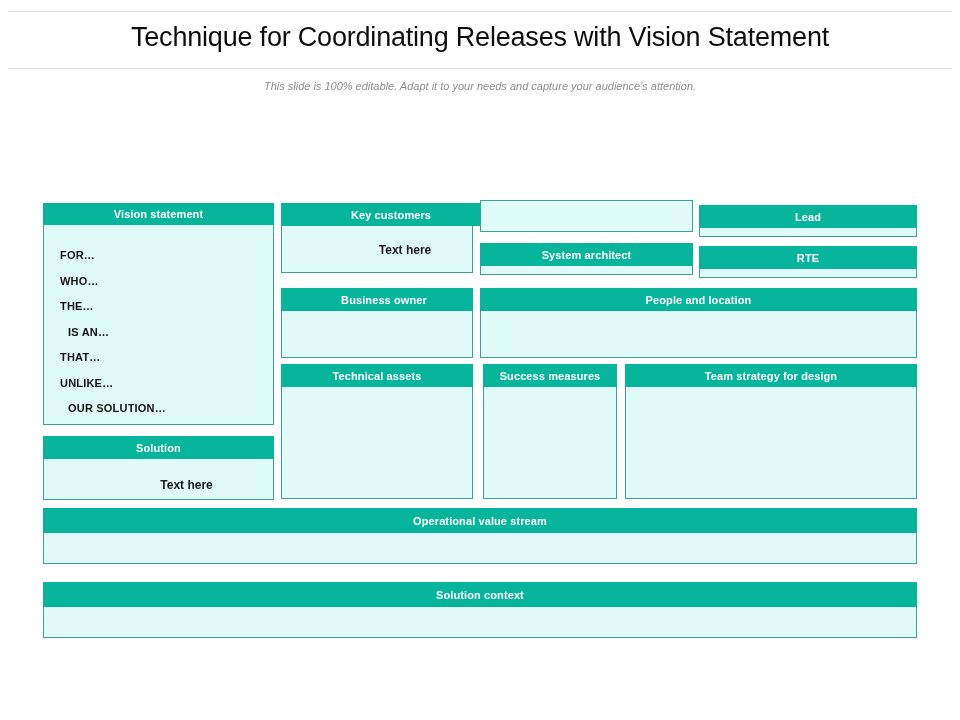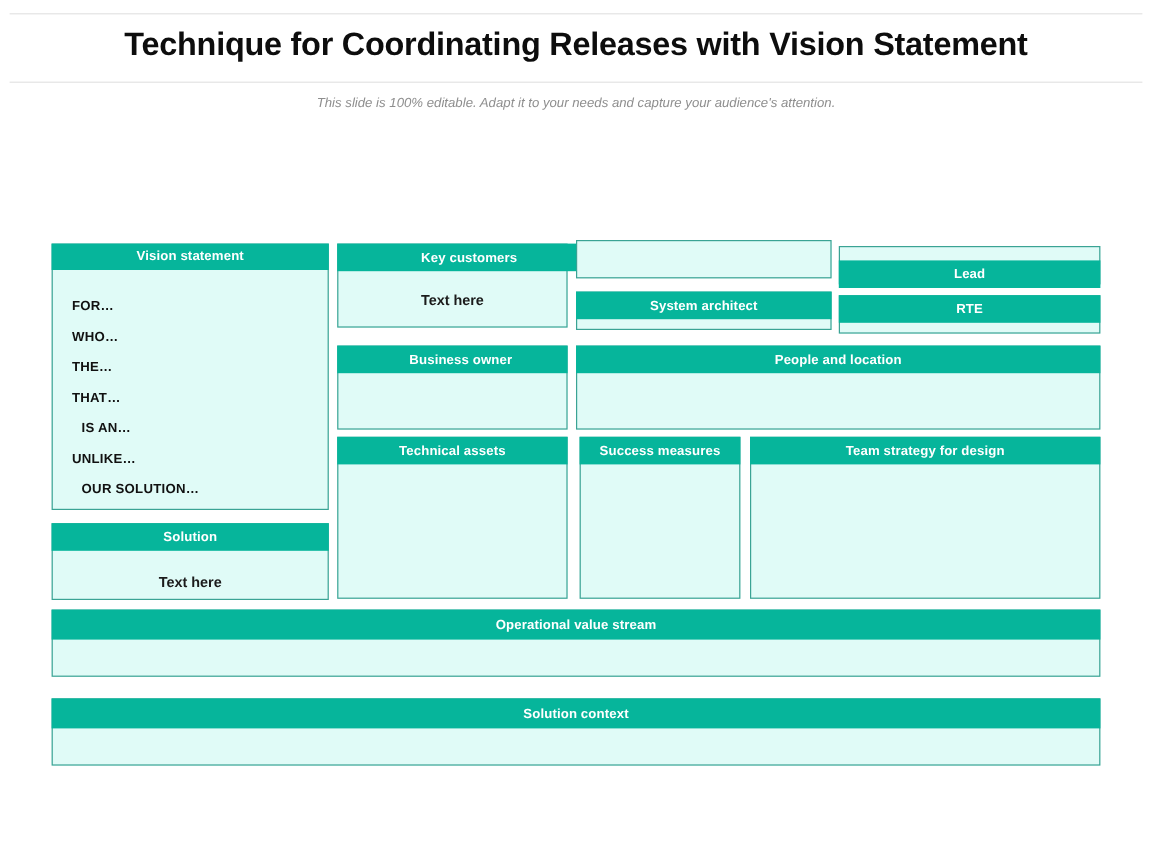--- a/index.html
+++ b/index.html
@@ -32,21 +32,21 @@
   }
   #rule-top { top: 11px; }
   #rule-bottom { top: 68px; }
 
   #page-title {
     position: absolute;
     left: 0; top: 22px;
     width: 960px;
     text-align: center;
     font-size: 27px;
-    font-weight: bold;
+    font-weight: normal;
     letter-spacing: -0.2px;
     color: #0d0d0d;
     white-space: nowrap;
   }
   #page-subtitle {
     position: absolute;
     left: 0; top: 80px;
     width: 960px;
     text-align: center;
     font-size: 11px;
@@ -81,20 +81,21 @@
     justify-content: center;
     letter-spacing: 0.1px;
   }
   .body-text {
     position: absolute;
     width: 100%;
     text-align: center;
     font-size: 12px;
     font-weight: bold;
     color: #1b1b1b;
+    padding-left: 28px;
   }
 
   
   #vision-list {
     position: absolute;
     left: 60px;
     top: 243px;
     width: 200px;
   }
   .vision-item {
@@ -119,22 +120,22 @@
 </div>
 
 <div id="diagram">
 
   <div class="panel" style="left:43px; top:203px; width:231px; height:222px;"></div>
   <div class="panel-head" style="left:43px; top:203px; width:231px; height:22px;">Vision statement</div>
   <div id="vision-list">
     <div class="vision-item">FOR…</div>
     <div class="vision-item">WHO…</div>
     <div class="vision-item">THE…</div>
+    <div class="vision-item indent">IS AN…</div>
     <div class="vision-item">THAT…</div>
-    <div class="vision-item indent">IS AN…</div>
     <div class="vision-item">UNLIKE…</div>
     <div class="vision-item indent">OUR SOLUTION…</div>
   </div>
 
   <div class="panel" style="left:43px; top:436px; width:231px; height:64px;"></div>
   <div class="panel-head" style="left:43px; top:436px; width:231px; height:23px;">Solution</div>
   <div class="body-text" style="left:43px; top:478px; width:231px;">Text here</div>
 
   <div class="panel" style="left:281px; top:203px; width:192px; height:70px;"></div>
   <div class="panel-head" style="left:281px; top:203px; width:220px; height:23px;">Key customers</div>
@@ -142,21 +143,21 @@
 
   <div class="panel" style="left:281px; top:288px; width:192px; height:70px;"></div>
   <div class="panel-head" style="left:281px; top:288px; width:192px; height:23px;padding-left:14px;">Business owner</div>
 
   <div class="panel" style="left:281px; top:364px; width:192px; height:135px;"></div>
   <div class="panel-head" style="left:281px; top:364px; width:192px; height:23px;">Technical assets</div>
 
   <div class="panel" style="left:480px; top:200px; width:213px; height:32px;"></div>
 
   <div class="panel" style="left:699px; top:205px; width:218px; height:32px;"></div>
-  <div class="panel-head" style="left:699px; top:205px; width:218px; height:23px;margin-top:12px;">Lead</div>
+  <div class="panel-head" style="left:699px; top:205px; width:218px; height:23px;">Lead</div>
 
   <div class="panel" style="left:480px; top:243px; width:213px; height:32px;"></div>
   <div class="panel-head" style="left:480px; top:243px; width:213px; height:23px;">System architect</div>
 
   <div class="panel" style="left:699px; top:246px; width:218px; height:32px;"></div>
   <div class="panel-head" style="left:699px; top:246px; width:218px; height:23px;">RTE</div>
 
   <div class="panel" style="left:480px; top:288px; width:437px; height:70px;"></div>
   <div class="panel-head" style="left:480px; top:288px; width:437px; height:23px;">People and location</div>
 

